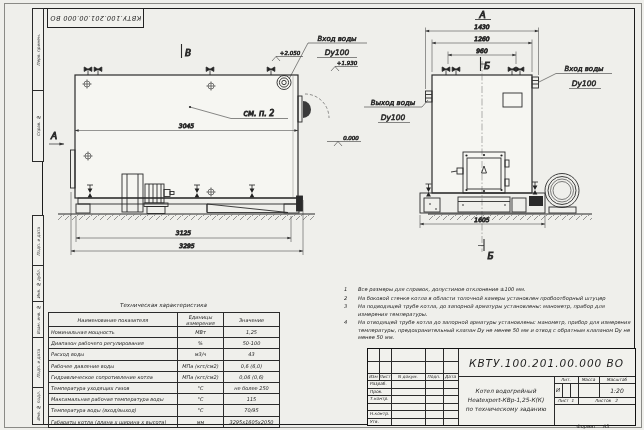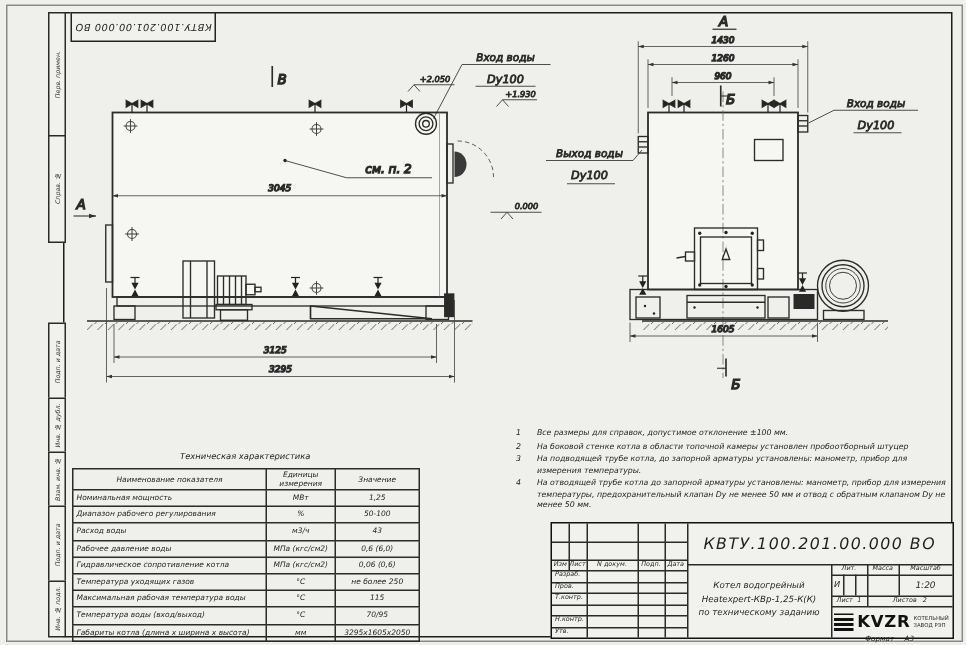--- a/index.html
+++ b/index.html
@@ -450,26 +450,18 @@
 
   <div class="cell" style="left:186px;top:48px;width:24px;height:7px;gap:3px;">
     <span>Лист</span>
       <span>1</span>
   </div>
   <div class="cell" style="left:210px;top:48px;width:57px;height:7px;gap:4px;">
     <span>Листов</span>
       <span>2</span>
   </div>
 
-  <div class="logo-area">
-    <span class="logo-mark"></span>
-    <span class="logo-txt">KVZR</span>
-    <span class="logo-sub">
-      <span>КОТЕЛЬНЫЙ</span>
-      <span>ЗАВОД РЭП</span>
-    </span>
-  </div>
 </div>
 
 <div class="abs format">
   <span>Формат</span>
   <span>А3</span>
 </div>
 
 </body></html>

